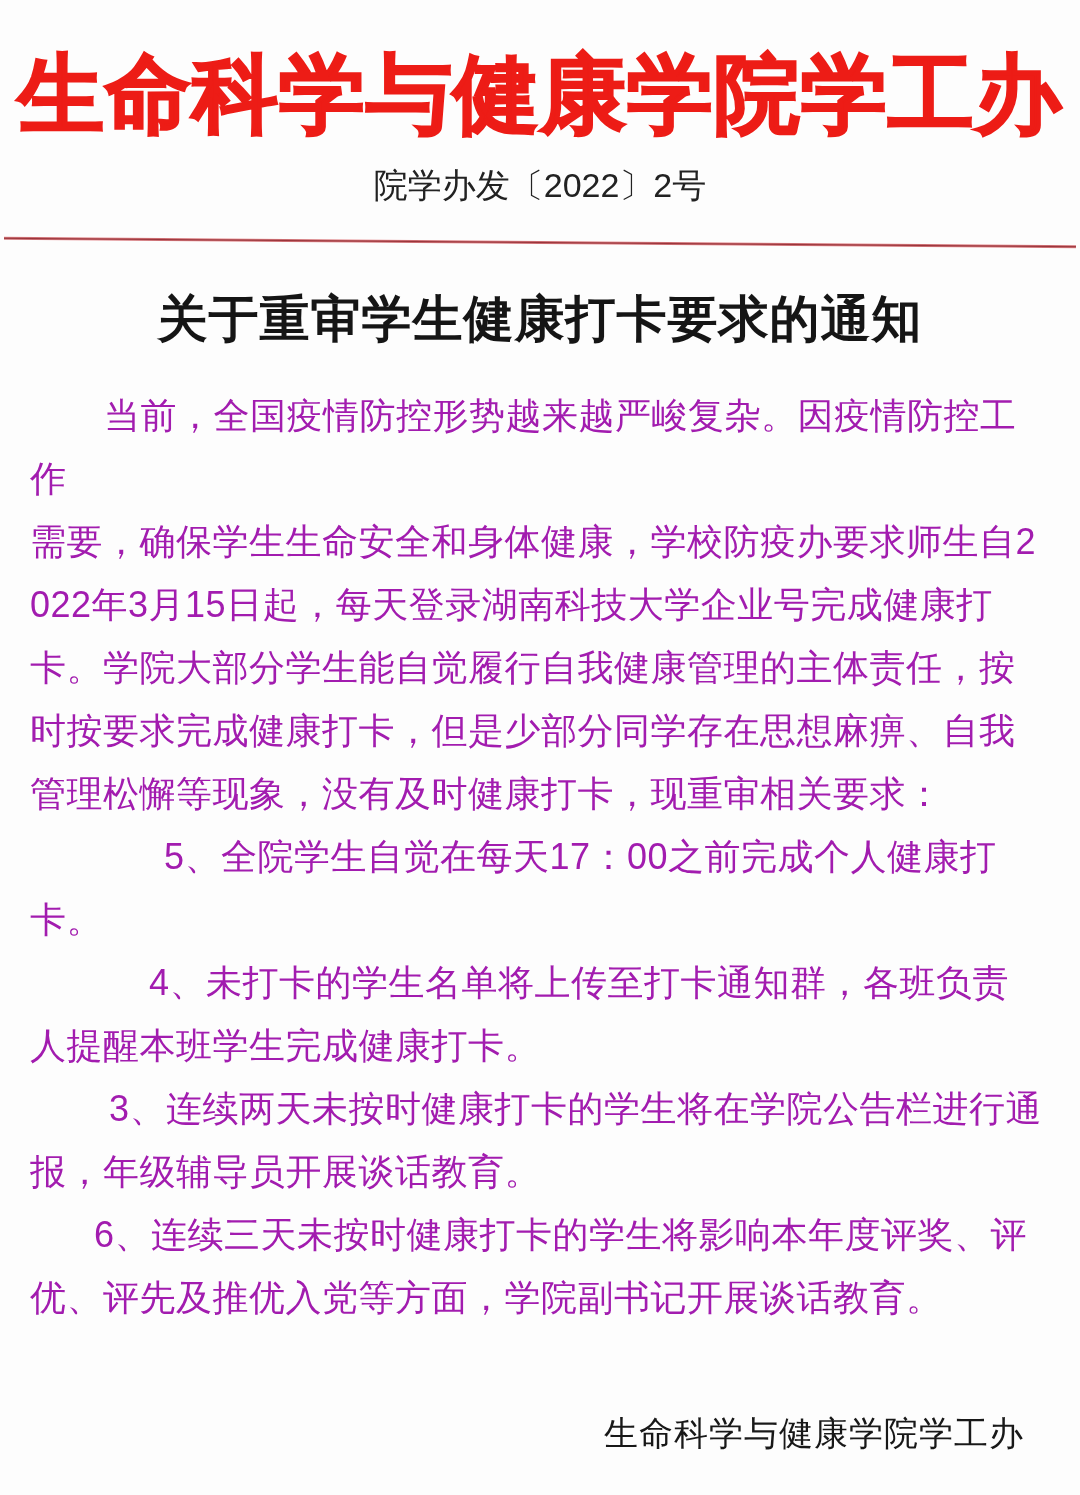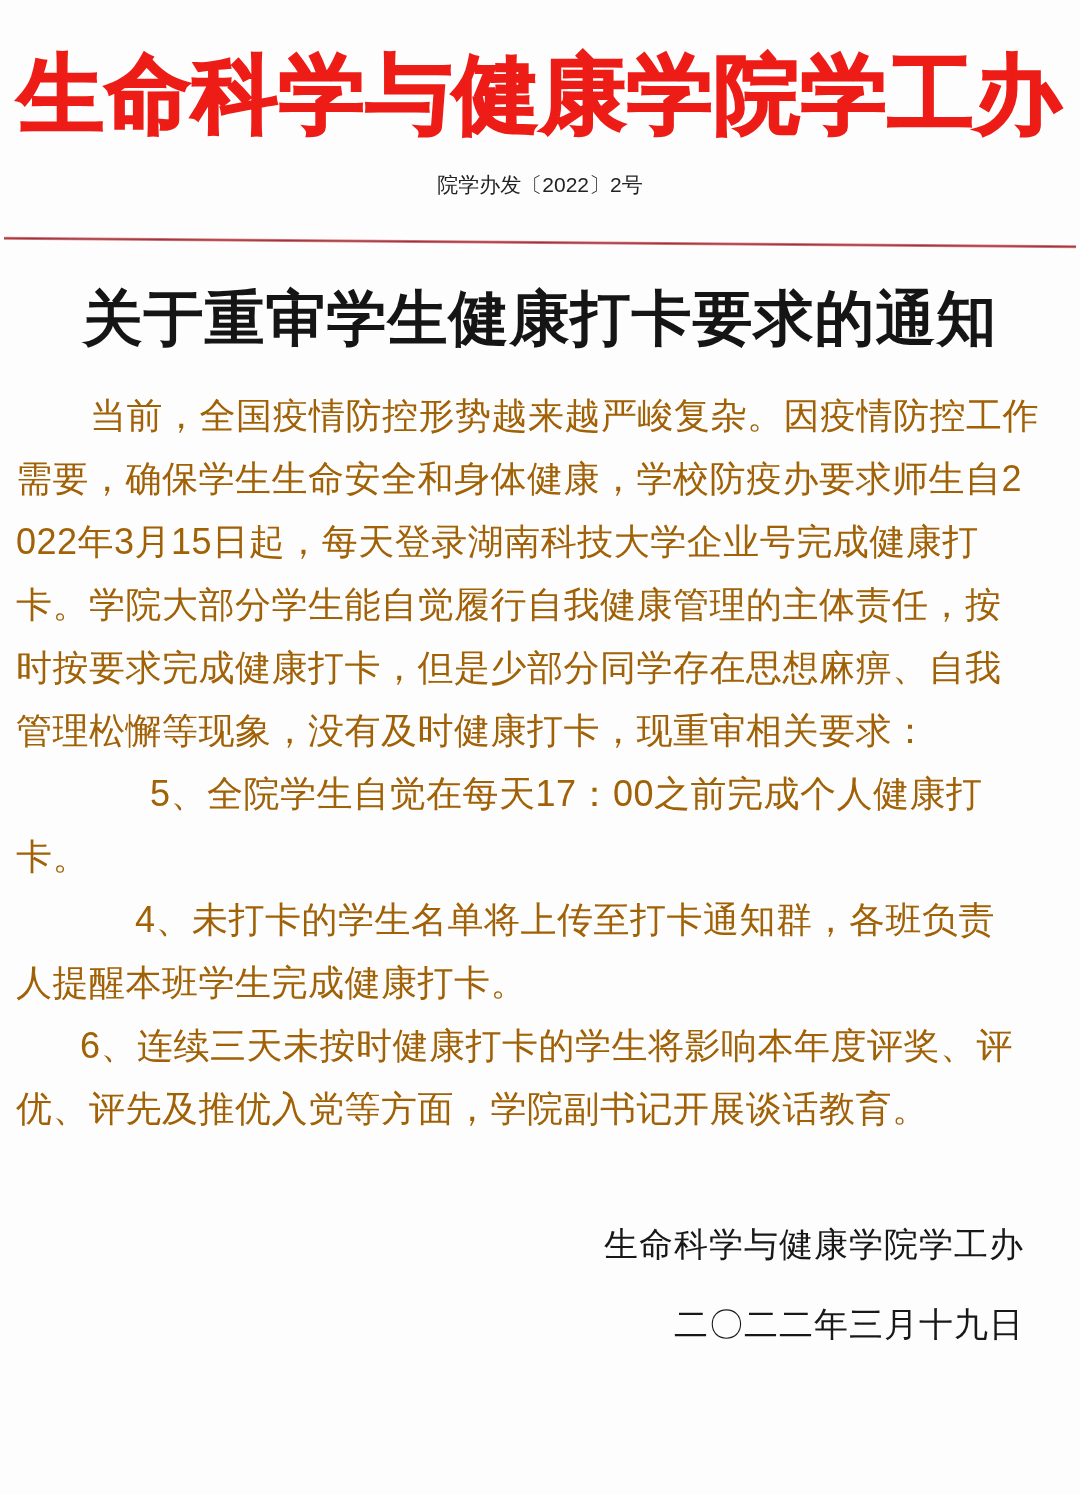--- a/index.html
+++ b/index.html
@@ -26,45 +26,45 @@
     font-size: 86px;
     line-height: 1.08;
     font-weight: 900;
     letter-spacing: 1px;
     -webkit-text-stroke: 2px #ed1c16;
     white-space: nowrap;
   }
   .doc-number {
     margin-top: 22px;
     text-align: center;
-    font-size: 21px;
+    font-size: 34px;
     line-height: 44px;
     color: #222;
   }
   .red-rule {
     height: 3px;
     margin: 34px 4px 0 4px;
     background: linear-gradient(to bottom, #e48a8e, #99343a, #e48a8e);
     transform: rotate(0.45deg);
   }
   .notice-title {
     margin: 44px 0 0 0;
     text-align: center;
-    font-size: 60px;
+    font-size: 50px;
     line-height: 62px;
     font-weight: 700;
     color: #151515;
     letter-spacing: 1px;
   }
   .body-text {
     margin-top: 34px;
-    padding: 0 34px 0 16px;
+    padding: 0 34px 0 30px;
     font-size: 36px;
     line-height: 63px;
-    color: #a16207;
+    color: #a21caf;
   }
   .para {
     margin: 0;
     white-space: pre-line;
     letter-spacing: 0.5px;
   }
   .para.intro  { text-indent: 74px; }
   .para.item1  { text-indent: 134px; }
   .para.item2  { text-indent: 119px; }
   .para.item3  { text-indent: 79px; }
@@ -96,20 +96,22 @@
     <p class="para intro">当前，全国疫情防控形势越来越严峻复杂。因疫情防控工作
 需要，确保学生生命安全和身体健康，学校防疫办要求师生自2
 022年3月15日起，每天登录湖南科技大学企业号完成健康打
 卡。学院大部分学生能自觉履行自我健康管理的主体责任，按
 时按要求完成健康打卡，但是少部分同学存在思想麻痹、自我
 管理松懈等现象，没有及时健康打卡，现重审相关要求：</p>
     <p class="para item1">5、全院学生自觉在每天17：00之前完成个人健康打
 卡。</p>
     <p class="para item2">4、未打卡的学生名单将上传至打卡通知群，各班负责
 人提醒本班学生完成健康打卡。</p>
+    <p class="para item3">3、连续两天未按时健康打卡的学生将在学院公告栏进行通
+报，年级辅导员开展谈话教育。</p>
     <p class="para item4">6、连续三天未按时健康打卡的学生将影响本年度评奖、评
 优、评先及推优入党等方面，学院副书记开展谈话教育。</p>
   </div>
 
   <div class="footer">
     <div class="signature">生命科学与健康学院学工办</div>
     <div class="date">二〇二二年三月十九日</div>
   </div>
 
 </div>

